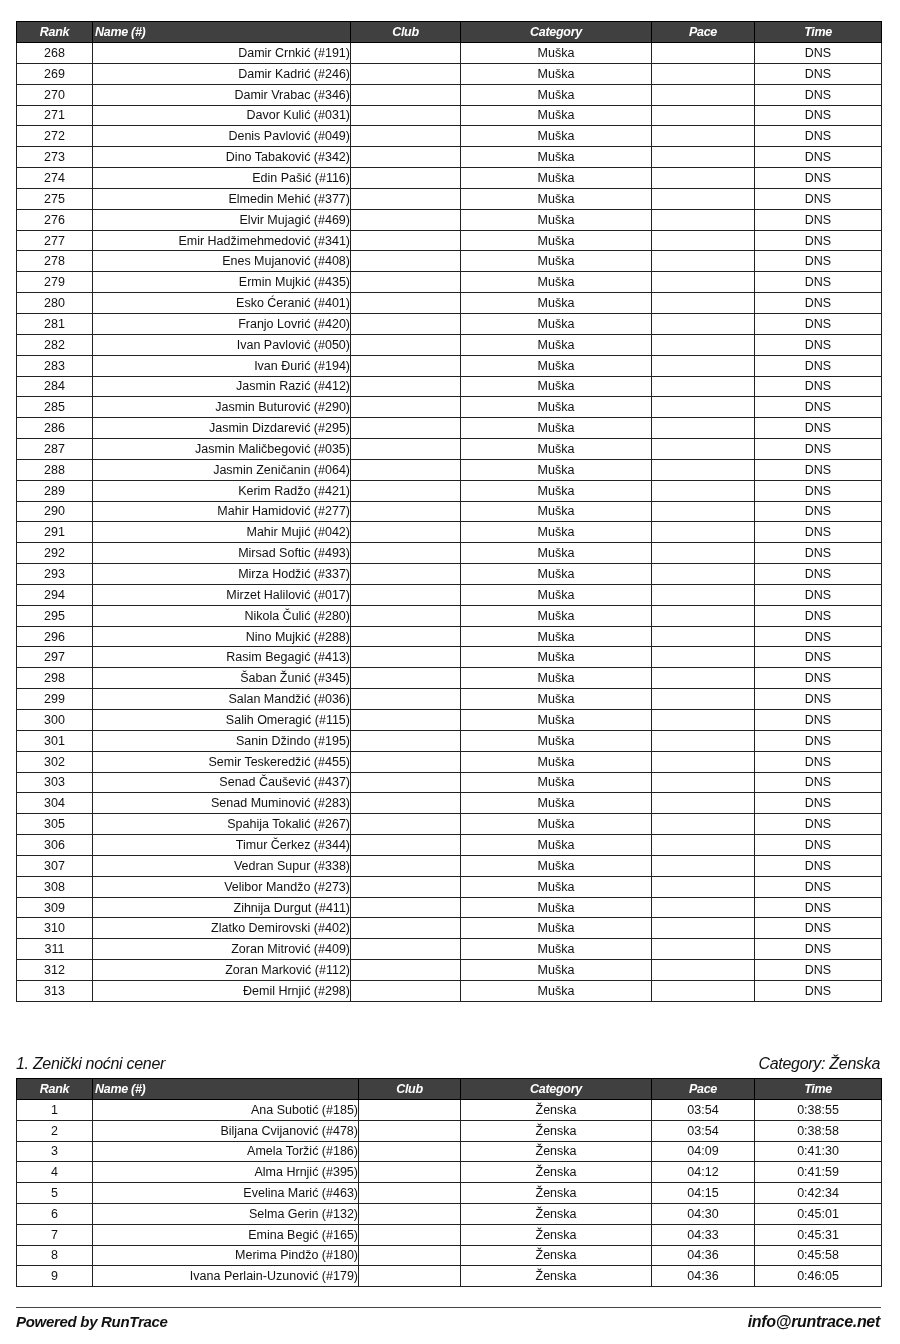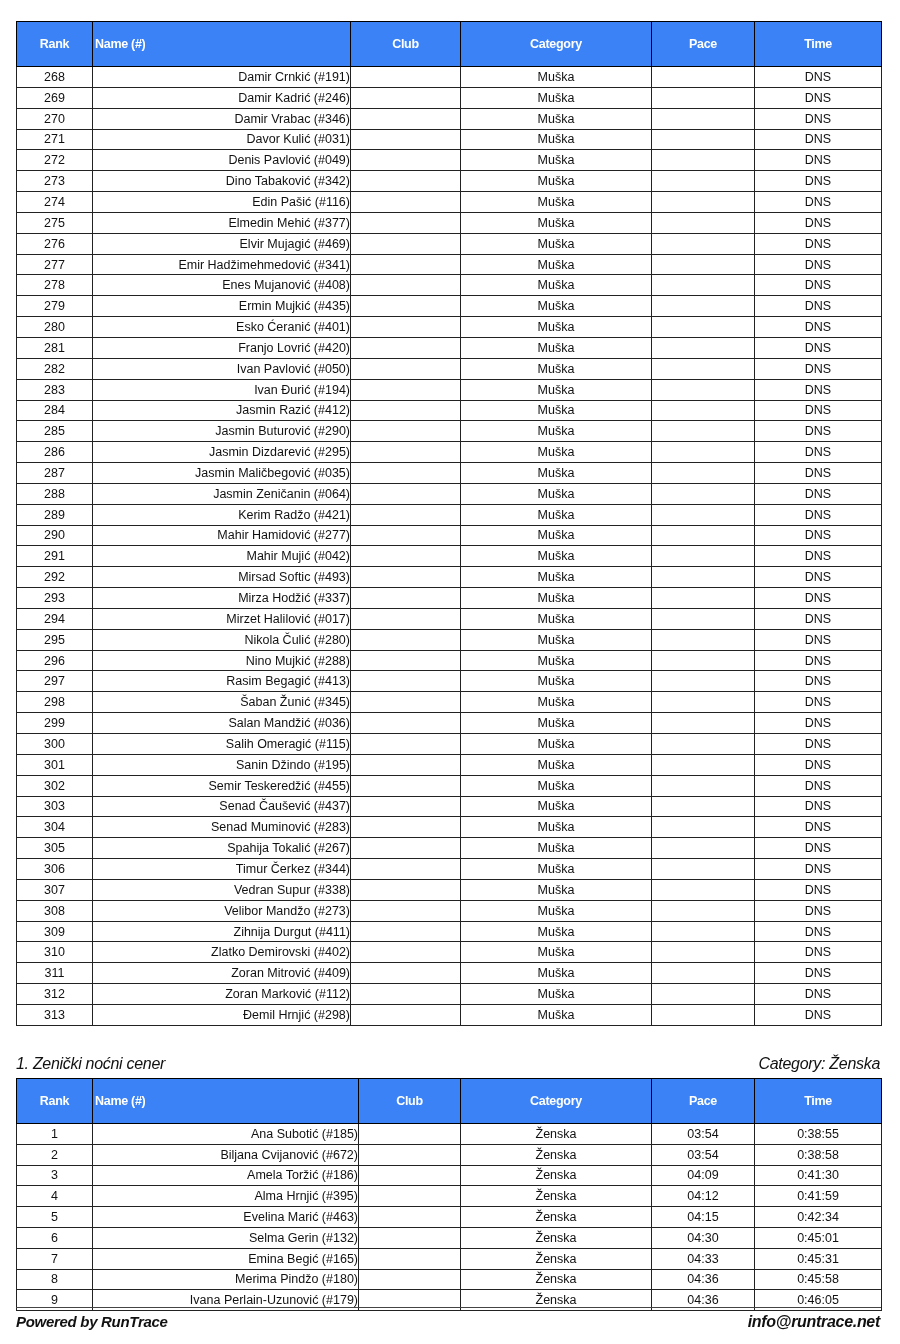--- a/index.html
+++ b/index.html
@@ -6,23 +6,24 @@
   body {
     width: 900px; height: 1344px; position: relative; overflow: hidden;
     font-family: "Liberation Sans", sans-serif; color: #111;
   }
   table.results {
     position: absolute; left: 16px; width: 865px;
     border-collapse: collapse; table-layout: fixed;
     font-size: 12.5px;
   }
   table.results th {
-    background: #3b82f6; color: #fff; font-weight: bold;
-    height: 20px; padding: 12px; font-size: 12.5px; letter-spacing: -0.3px;
+    background: #404040; color: #fff; font-weight: bold;
+    height: 20px; padding: 0; font-size: 12.5px; letter-spacing: -0.3px;
     border: 1px solid #000;
+    font-style: italic;
   }
   table.results th.left { text-align: left; padding-left: 2px; margin-top: 20px; }
   table.results td {
     height: 19.8px; padding: 0; border: 1px solid #222;
     text-align: center; white-space: nowrap; overflow: hidden;
   }
   table.results td.name { text-align: right; padding-left: 2px; }
   #t1 { top: 21px; }
   #t1 tbody td { height: 19.85px; }
   #t2 { top: 1078px; }
@@ -467,21 +468,21 @@
       <tr>
         <td>1</td>
         <td class="name">Ana Subotić (#185)</td>
         <td></td>
         <td>Ženska</td>
         <td>03:54</td>
         <td>0:38:55</td>
       </tr>
       <tr>
         <td>2</td>
-        <td class="name">Biljana Cvijanović (#672)</td>
+        <td class="name">Biljana Cvijanović (#478)</td>
         <td></td>
         <td>Ženska</td>
         <td>03:54</td>
         <td>0:38:58</td>
       </tr>
       <tr>
         <td>3</td>
         <td class="name">Amela Toržić (#186)</td>
         <td></td>
         <td>Ženska</td>

